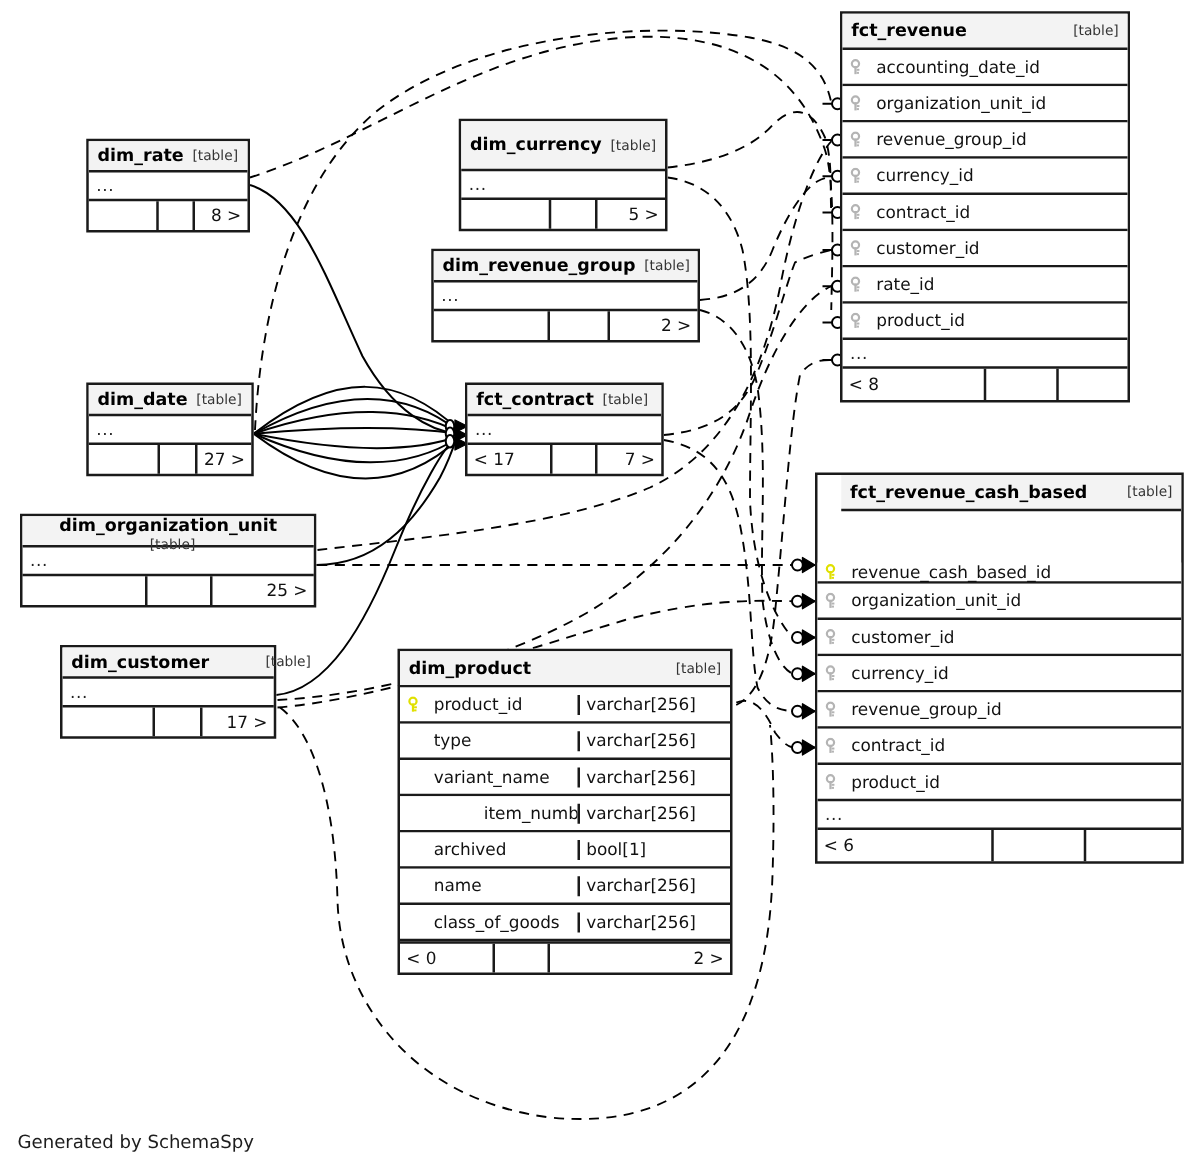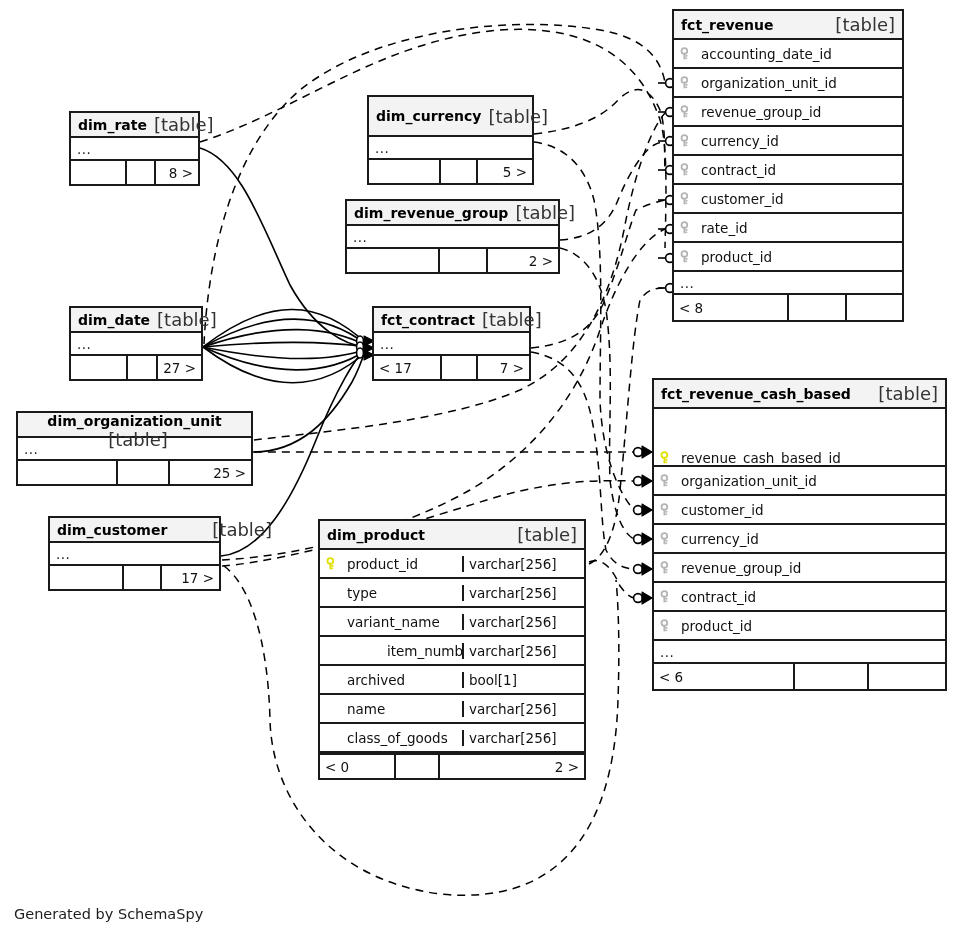--- a/index.html
+++ b/index.html
@@ -72,21 +72,21 @@
     align-items: center;
     padding: 0 7px;
     white-space: nowrap;
   }
   .tbl .hdr .tname {
     font-weight: bold;
     font-size: 14px;
     color: #000000;
   }
   .tbl .hdr .ttype {
-    font-size: 18px;
+    font-size: 11px;
     color: #333333;
   }
   
   .tbl.compact .hdr .ttype { margin-left: 7px; }
   
   .tbl.wide .hdr .ttype { margin-left: auto; }
 
   .tbl .row {
     box-sizing: border-box;
     display: flex;
@@ -427,21 +427,21 @@
     </div>
     <div class="dots" style="height:23px;">...</div>
     <div class="foot" style="height:25px;">
       <div class="fcell l" style="width:115px;">&lt; 8</div>
       <div class="fcell" style="width:58px;"></div>
       <div class="fcell r" style="flex:1 1 auto;"></div>
     </div>
   </div>
 
   <div class="tbl wide" style="left:652px; top:378px; width:295px;">
-    <div class="hdr" style="height:29px;">
+    <div class="hdr" style="height:29px;margin-left:19px;">
       <span class="tname">fct_revenue_cash_based</span>
       <span class="ttype">[table]</span>
     </div>
     <div class="row" style="height:17px;margin-top:41px;">
       <span class="colname">
         <svg class="keyicon" viewBox="0 0 16 16">
             <circle cx="5" cy="4.6" r="3.3" fill="none" stroke="#e0e000" stroke-width="2"></circle>
             <rect x="4" y="6.6" width="2" height="7.5" fill="#e0e000"></rect>
             <rect x="6" y="9.2" width="2.6" height="1.8" fill="#e0e000"></rect>
             <rect x="6" y="12" width="2.2" height="1.8" fill="#e0e000"></rect>

